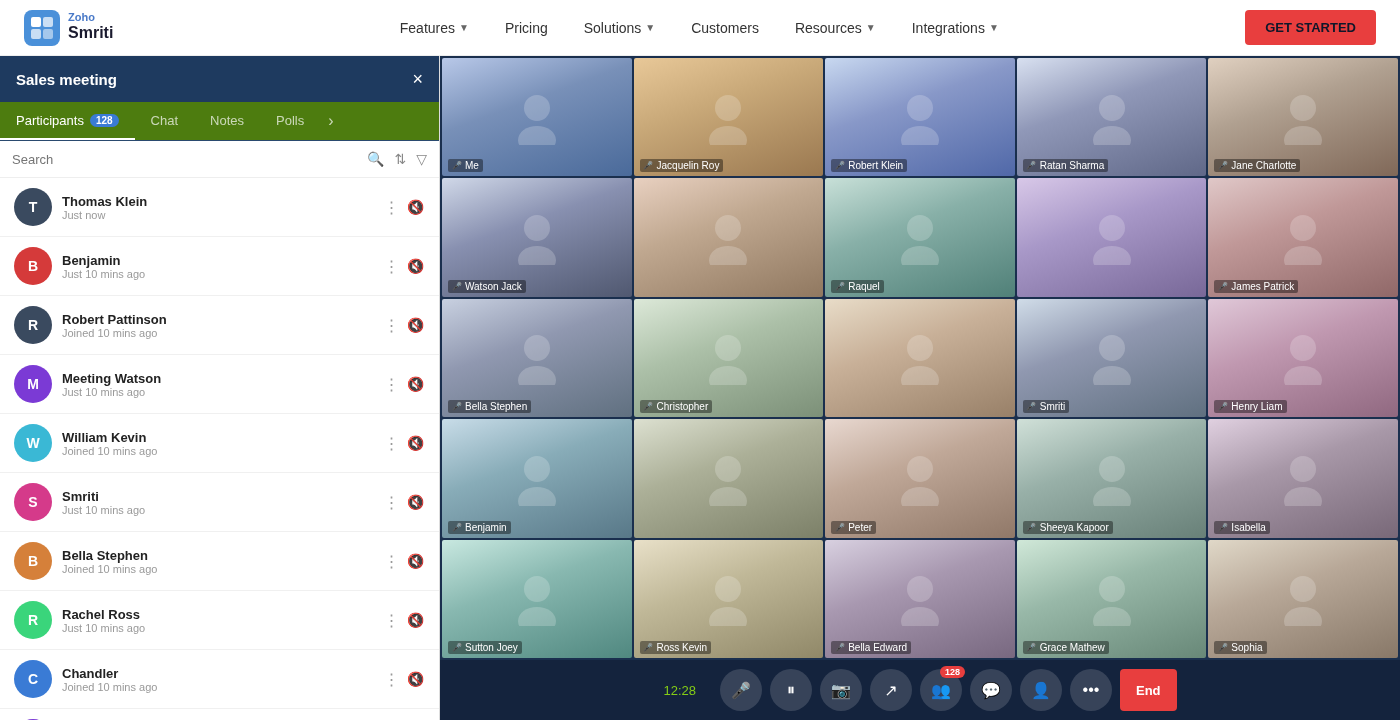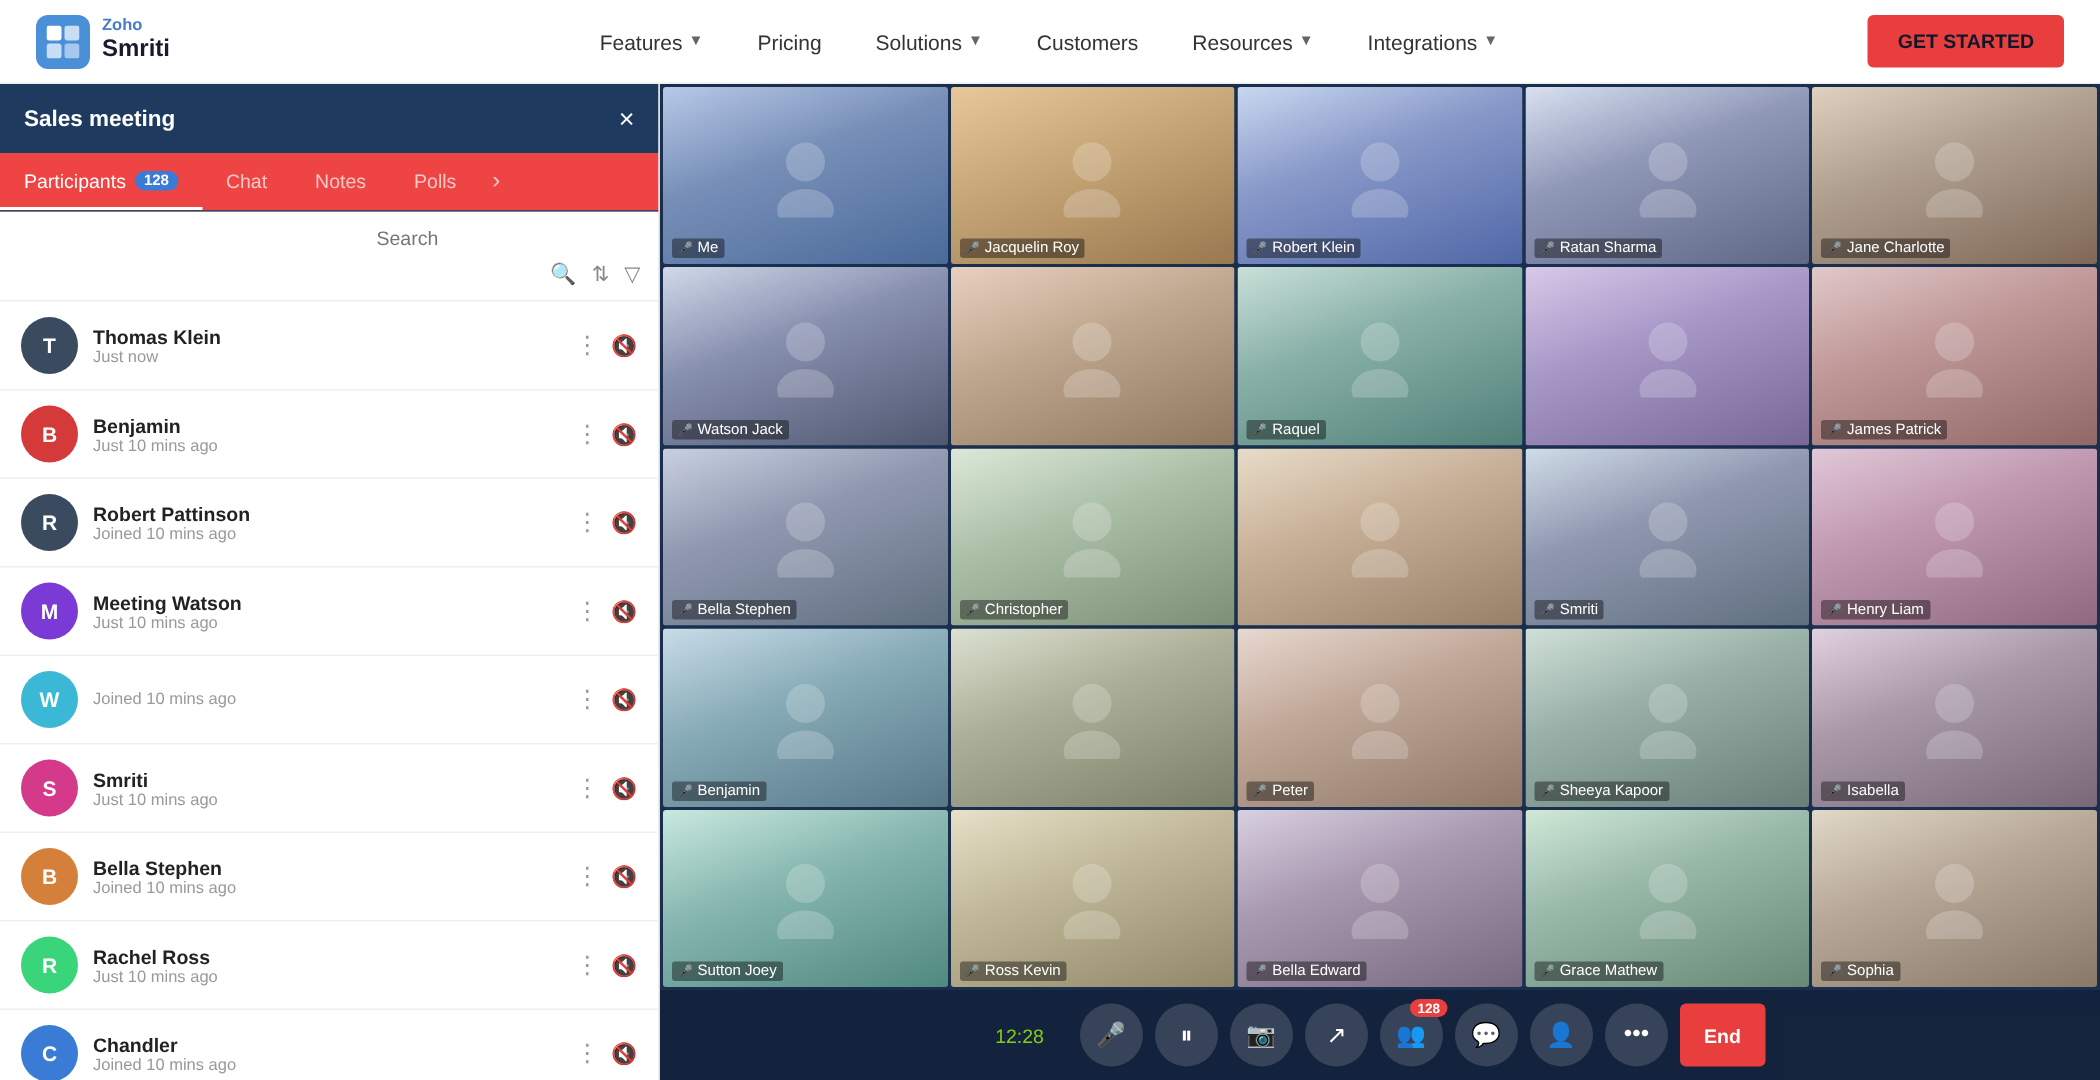--- a/index.html
+++ b/index.html
@@ -90,21 +90,21 @@
       background: none;
       border: none;
       color: #fff;
       font-size: 18px;
       cursor: pointer;
       line-height: 1;
     }
     .panel-tabs {
       display: flex;
       align-items: center;
-      background: #ef4444;
+      background: #4d7c0f;
       border-bottom: 1px solid #2a4a6f;
     }
     .panel-tab {
       padding: 10px 16px;
       font-size: 13px;
       color: rgba(255,255,255,0.7);
       cursor: pointer;
       display: flex; align-items: center; gap: 6px;
       border-bottom: 2px solid transparent;
       white-space: nowrap;
@@ -124,23 +124,22 @@
     .panel-tab-more {
       color: rgba(255,255,255,0.7);
       padding: 10px 8px;
       cursor: pointer;
       font-size: 16px;
     }
     .search-bar {
       padding: 10px 12px;
       border-bottom: 1px solid #eee;
       display: flex;
-      align-items: flex-end;
+      align-items: center;
       gap: 8px;
-      flex-direction: column;
     }
     .search-input {
       flex: 1;
       border: none;
       outline: none;
       font-size: 13px;
       color: #999;
       background: transparent;
     }
     .search-icons {
@@ -435,20 +434,21 @@
         <div class="participant-time">Just 10 mins ago</div>
       </div>
       <div class="participant-actions">
         <button class="more-btn">⋮</button>
         <button class="mute-btn">🔇</button>
       </div>
     </div>
         <div class="participant-item">
       <div class="participant-avatar av-teal">W</div>
       <div class="participant-info">
+        <div class="participant-name">William Kevin</div>
         <div class="participant-time">Joined 10 mins ago</div>
       </div>
       <div class="participant-actions">
         <button class="more-btn">⋮</button>
         <button class="mute-btn">🔇</button>
       </div>
     </div>
         <div class="participant-item">
       <div class="participant-avatar av-pink">S</div>
       <div class="participant-info">

